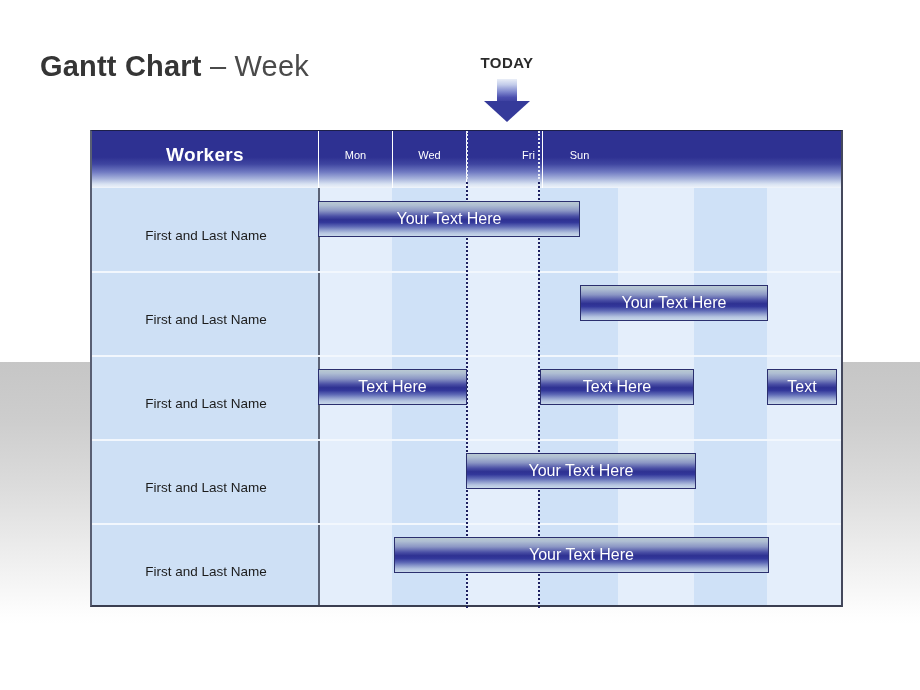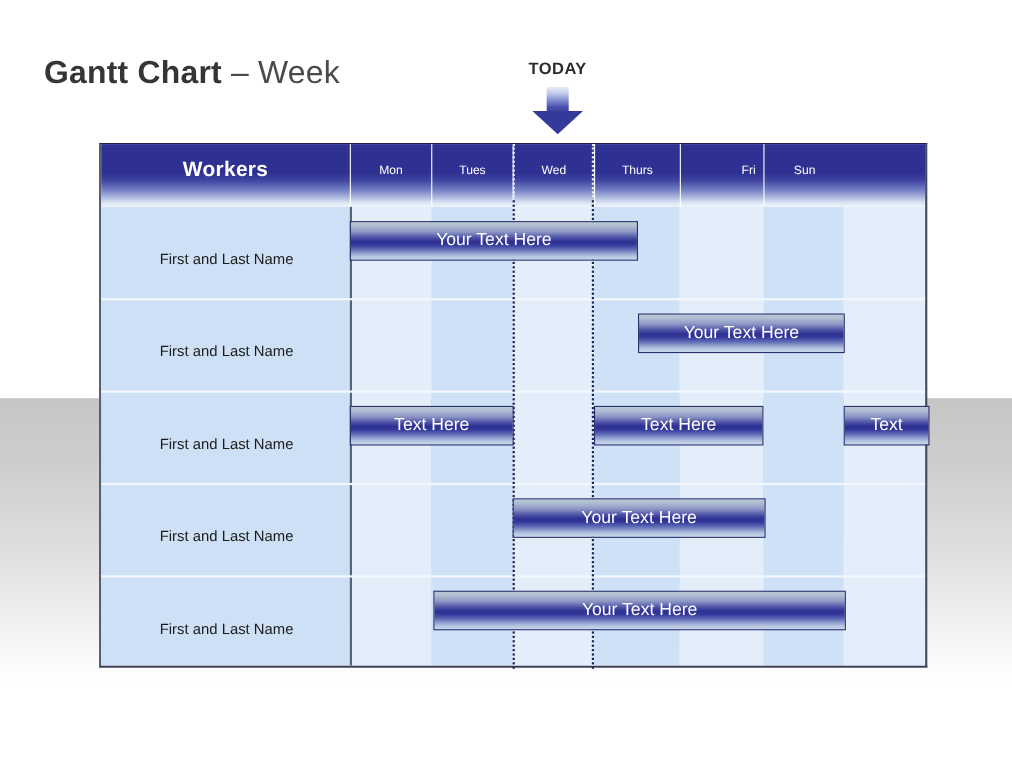--- a/index.html
+++ b/index.html
@@ -224,23 +224,21 @@
     <div class="shaft"></div>
     <div class="head"></div>
   </div>
 </div>
 
 <div id="gantt">
 
   <div id="header-row">
     <div class="hdr-cell workers" style="width:226px;">Workers</div>
     <div class="hdr-cell hdr-sep" style="width:74px;">Mon</div>
-    <div class="hdr-cell hdr-sep" style="width:74px;">Tues</div>
     <div class="hdr-cell hdr-sep" style="width:74px;">Wed</div>
-    <div class="hdr-cell hdr-sep" style="width:78px;">Thurs</div>
     <div class="hdr-cell hdr-sep" style="width:76px;padding-left:48px;">Fri</div>
     <div class="hdr-cell hdr-sep" style="width:74px;">Sun</div>
   </div>
 
   <div id="body-grid">
 
     <div class="grid-col col-workers" style="left:0px;width:226px;"></div>
     <div class="grid-col col-odd" style="left:226px;width:74px;"></div>
     <div class="grid-col col-even" style="left:300px;width:74px;"></div>
     <div class="grid-col col-odd" style="left:374px;width:74px;"></div>
@@ -267,19 +265,19 @@
   <div class="today-line in-header" style="left:446px;"></div>
   <div class="today-line" style="left:374px;top:46px;height:431px;"></div>
   <div class="today-line" style="left:446px;top:46px;height:431px;"></div>
 
   <div class="bar" style="left:226px;top:70px;width:262px;">Your Text Here</div>
 
   <div class="bar" style="left:488px;top:154px;width:188px;">Your Text Here</div>
 
   <div class="bar" style="left:226px;top:238px;width:149px;">Text Here</div>
   <div class="bar" style="left:448px;top:238px;width:154px;">Text Here</div>
-  <div class="bar" style="left:675px;top:238px;width:78px;text-align:right;">Text</div>
+  <div class="bar" style="left:675px;top:238px;width:70px;text-align:right;">Text</div>
 
   <div class="bar" style="left:374px;top:322px;width:230px;">Your Text Here</div>
 
   <div class="bar" style="left:302px;top:406px;width:375px;">Your Text Here</div>
 
 </div>
 
 </body></html>

